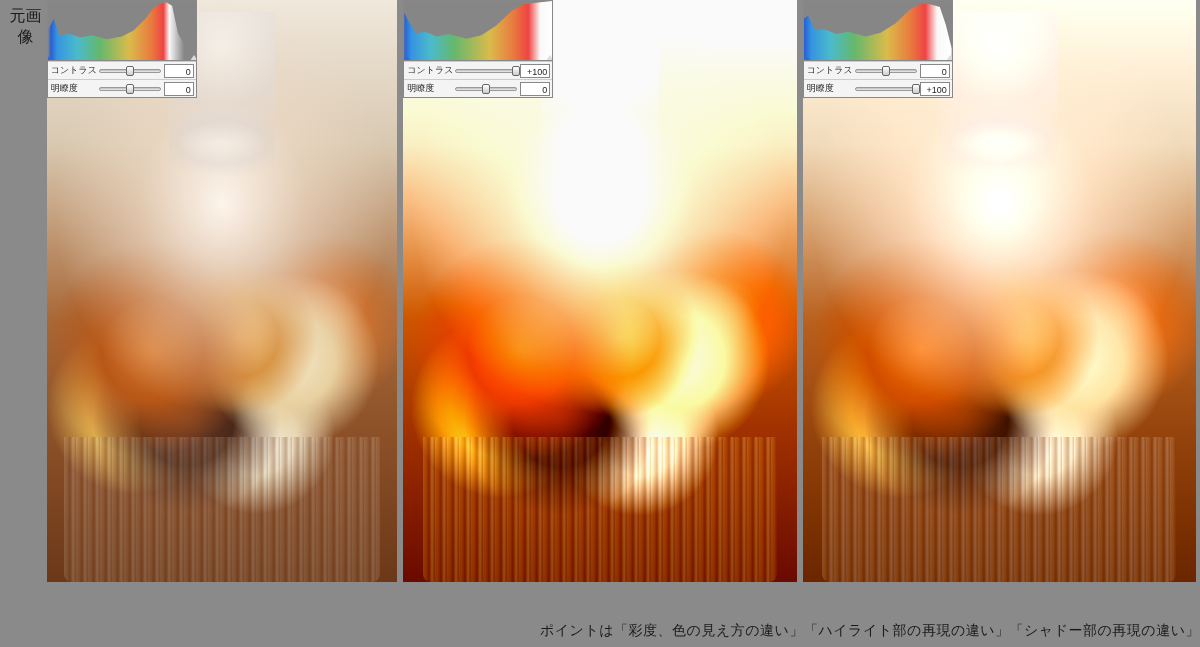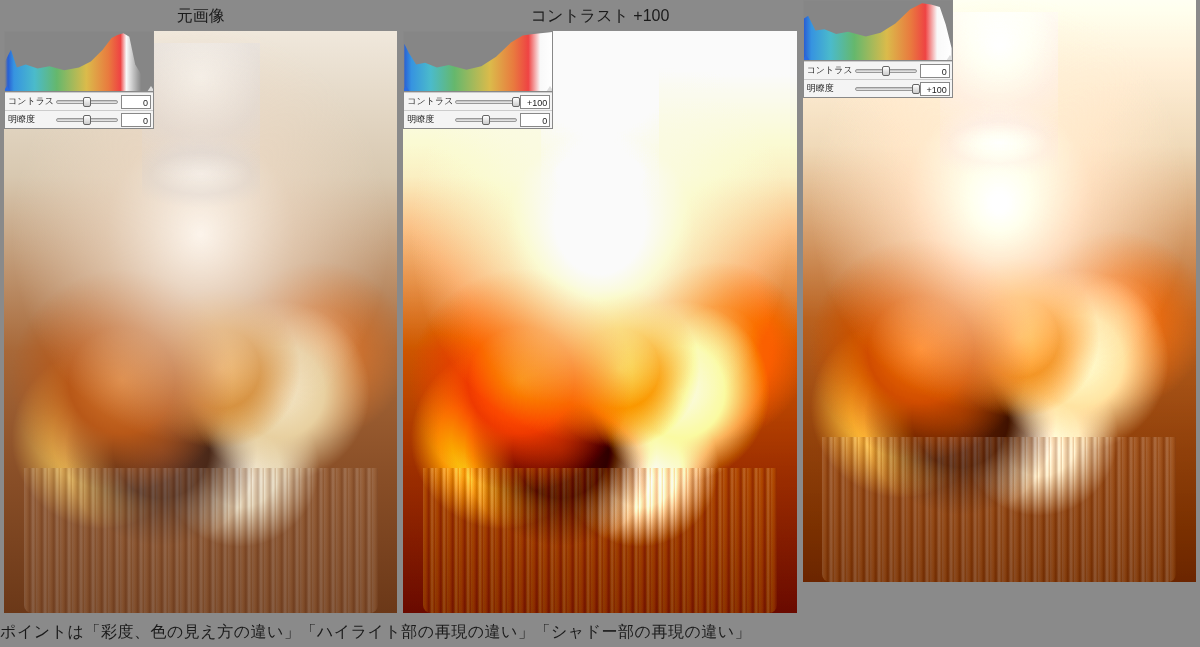--- a/index.html
+++ b/index.html
@@ -20,21 +20,21 @@
     display: flex;
     width: 100%;
     padding: 0 4px;
     gap: 6px;
     height: 616px;
     align-items: flex-start;
   }
   .panel {
     flex: 1;
     display: flex;
-    flex-direction: column;
+    flex-direction: row;
   }
   .panel-title {
     text-align: center;
     font-size: 16px;
     color: #1a1a1a;
     padding: 6px 0 4px 0;
     font-weight: 400;
   }
   .image-wrap {
     position: relative;
@@ -181,22 +181,22 @@
     line-height: 14px;
     margin-right: 2px;
     background: #fff;
     border: 1px solid #888;
     text-align: right;
     padding-right: 2px;
     font-size: 9px;
   }
 
   .caption {
-    text-align: left;
-    font-size: 16px;
+    text-align: right;
+    font-size: 14px;
     color: #1a1a1a;
     padding: 6px 0 0 0;
     letter-spacing: 0.5px;
   }
 </style>
 </head>
 <body>
 
 <div class="container">
   <div class="panels">
@@ -226,21 +226,20 @@
             <div class="slider-track">
               <div class="slider-thumb" style="left:50%"></div>
             </div>
             <div class="slider-value">0</div>
           </div>
         </div>
       </div>
     </div>
 
     <div class="panel">
-      <div class="panel-title">コントラスト +100</div>
       <div class="image-wrap">
         <div class="photo p2">
           <div class="glass-lid"></div>
           <div class="glass-base"></div>
         </div>
         <div class="overlay">
           <div class="histo h2">
             <div class="histo-fill"></div>
             <div class="histo-marker-l"></div>
             <div class="histo-marker-r"></div>

